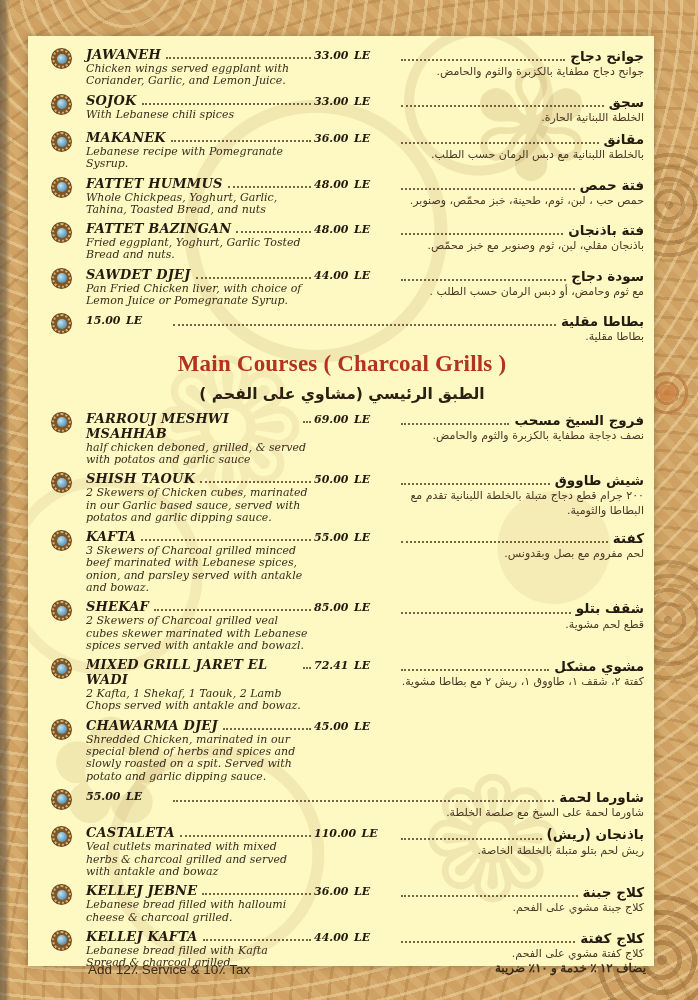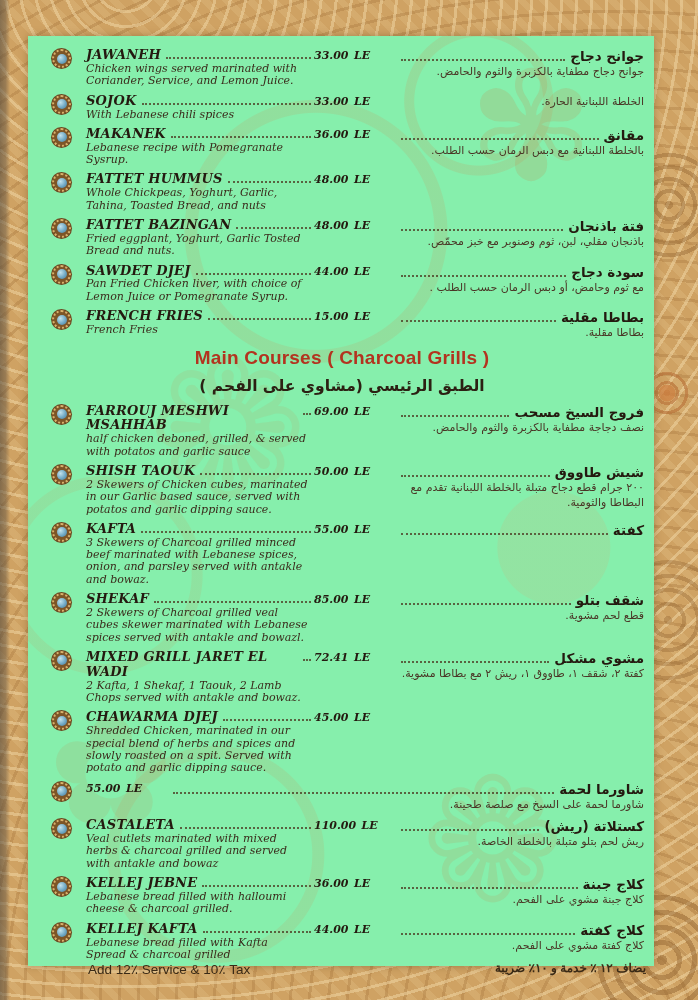--- a/index.html
+++ b/index.html
@@ -22,21 +22,21 @@
     background:repeating-radial-gradient(circle, rgba(150,104,52,.45) 0 4px, transparent 4px 12px)}
   .band-o2{right:-30px;top:560px;width:120px;height:120px;
     background:repeating-radial-gradient(circle, rgba(150,104,52,.40) 0 4px, transparent 4px 14px)}
   .band-o3{right:-34px;bottom:-30px;width:140px;height:140px;
     background:repeating-radial-gradient(circle, rgba(150,104,52,.50) 0 5px, transparent 5px 15px)}
   .band-o4{right:8px;top:370px;width:46px;height:46px;
     background:radial-gradient(circle, rgba(205,128,66,.75) 0 8px, rgba(205,128,66,0) 9px),
                repeating-radial-gradient(circle, rgba(184,112,56,.6) 0 3px, transparent 3px 9px)}
   
   .sheet{position:absolute;left:28px;top:36px;right:44px;bottom:34px;z-index:2;
-    background:#86efac;box-shadow:0 0 8px rgba(92,62,24,.4);
+    background:#fef9c3;box-shadow:0 0 8px rgba(92,62,24,.4);
     padding:12px 10px 6px 12px;box-sizing:border-box;overflow:hidden}
   .watermarks{position:absolute;inset:0;pointer-events:none;z-index:0;
     background-image:
       radial-gradient(circle at 46% 21%, transparent 118px, rgba(189,160,100,.20) 119px 131px, transparent 132px),
       radial-gradient(circle at 72% 7%,  transparent 64px,  rgba(189,160,100,.22) 65px 74px,  transparent 75px),
       radial-gradient(circle at 12% 58%, transparent 88px,  rgba(189,160,100,.16) 89px 99px,  transparent 100px),
       radial-gradient(circle at 84% 55%, rgba(205,176,118,.18) 0 56px, transparent 57px),
       radial-gradient(circle at 30% 88%, transparent 96px,  rgba(189,160,100,.18) 97px 108px, transparent 109px)}
   .flourish{position:absolute;color:rgba(185,154,94,.24);z-index:0;pointer-events:none;
     font-family:"DejaVu Sans",sans-serif;line-height:1}
@@ -61,21 +61,21 @@
   .col-price{width:84px;flex:0 0 84px;font-style:italic;font-size:11px;font-weight:bold;
     color:#241a10;white-space:nowrap;padding-top:1px}
   .col-ar{flex:1;min-width:0}
   .ar-line{display:flex;direction:rtl;align-items:flex-end;
     font-family:"DejaVu Sans",sans-serif;font-weight:bold;font-size:13.5px;color:#241a10;line-height:1.2}
   .ar-line .dots{margin:0 5px 3px 3px}
   .desc-ar{direction:rtl;text-align:right;font-family:"DejaVu Sans",sans-serif;
     font-size:11px;line-height:1.3;color:#4a3626;padding-top:1px}
   
   .section-header{text-align:center;margin:3px 0 9px}
-  .section-header .en{font-family:Liberation Sans, sans-serif;font-size:19px;
+  .section-header .en{font-family:Liberation Serif, serif;font-size:23px;
     font-weight:bold;color:#b3331f;letter-spacing:.2px}
   .section-header .ar{font-family:"DejaVu Sans",sans-serif;font-size:15.5px;
     font-weight:bold;color:#2c2013;margin-top:8px}
   
   .footer{position:absolute;left:88px;right:52px;bottom:23px;z-index:3;
     display:flex;justify-content:space-between;align-items:flex-start;
     font-family:Liberation Sans, sans-serif;color:#3a2a16}
   .footer .left{font-size:13.5px;font-weight:500}
   .footer .right{font-size:12px;font-weight:bold;direction:rtl}
 </style>
@@ -101,21 +101,21 @@
     <div class="col-icon">
       <div class="badge">
         <div class="badge-core"></div>
       </div>
     </div>
     <div class="col-en">
       <div class="name-line">
         <span>JAWANEH</span>
         <span class="dots"></span>
       </div>
-      <div class="desc-en">Chicken wings served marinated with Coriander, Service, and Lemon Juice.</div>
+      <div class="desc-en">Chicken wings served eggplant with Coriander, Garlic, and Lemon Juice.</div>
     </div>
     <div class="col-price">33.00 LE</div>
     <div class="col-ar">
       <div class="ar-line">
         <span>جوانح دجاج</span>
         <span class="dots"></span>
       </div>
       <div class="desc-ar">جوانح دجاج مطفاية بالكزبرة والثوم والحامض.</div>
     </div>
   </div>
@@ -128,20 +128,24 @@
     </div>
     <div class="col-en">
       <div class="name-line">
         <span>SOJOK</span>
         <span class="dots"></span>
       </div>
       <div class="desc-en">With Lebanese chili spices</div>
     </div>
     <div class="col-price">33.00 LE</div>
     <div class="col-ar">
+      <div class="ar-line">
+        <span>سجق</span>
+        <span class="dots"></span>
+      </div>
       <div class="desc-ar">الخلطة اللبنانية الحارة.</div>
     </div>
   </div>
 
   <div class="row">
     <div class="col-icon">
       <div class="badge">
         <div class="badge-core"></div>
       </div>
     </div>
@@ -169,20 +173,27 @@
       </div>
     </div>
     <div class="col-en">
       <div class="name-line">
         <span>FATTET HUMMUS</span>
         <span class="dots"></span>
       </div>
       <div class="desc-en">Whole Chickpeas, Yoghurt, Garlic, Tahina, Toasted Bread, and nuts</div>
     </div>
     <div class="col-price">48.00 LE</div>
+    <div class="col-ar">
+      <div class="ar-line">
+        <span>فتة حمص</span>
+        <span class="dots"></span>
+      </div>
+      <div class="desc-ar">حمص حب ، لبن، ثوم، طحينة، خبز محمّص، وصنوبر.</div>
+    </div>
   </div>
 
   <div class="row">
     <div class="col-icon">
       <div class="badge">
         <div class="badge-core"></div>
       </div>
     </div>
     <div class="col-en">
       <div class="name-line">
@@ -222,27 +233,20 @@
       </div>
       <div class="desc-ar">مع ثوم وحامض، أو دبس الرمان حسب الطلب .</div>
     </div>
   </div>
 
   <div class="row">
     <div class="col-icon">
       <div class="badge">
         <div class="badge-core"></div>
       </div>
-    </div>
-    <div class="col-en">
-      <div class="name-line">
-        <span>FRENCH FRIES</span>
-        <span class="dots"></span>
-      </div>
-      <div class="desc-en">French Fries</div>
     </div>
     <div class="col-price">15.00 LE</div>
     <div class="col-ar">
       <div class="ar-line">
         <span>بطاطا مقلية</span>
         <span class="dots"></span>
       </div>
       <div class="desc-ar">بطاطا مقلية.</div>
     </div>
   </div>
@@ -312,20 +316,21 @@
         <span class="dots"></span>
       </div>
       <div class="desc-en">3 Skewers of Charcoal grilled minced beef marinated with Lebanese spices, onion, and parsley served with antakle and bowaz.</div>
     </div>
     <div class="col-price">55.00 LE</div>
     <div class="col-ar">
       <div class="ar-line">
         <span>كفتة</span>
         <span class="dots"></span>
       </div>
+      <div class="desc-ar">لحم مفروم مع بصل وبقدونس.</div>
     </div>
   </div>
 
   <div class="row">
     <div class="col-icon">
       <div class="badge">
         <div class="badge-core"></div>
       </div>
     </div>
     <div class="col-en">
@@ -389,41 +394,41 @@
       <div class="badge">
         <div class="badge-core"></div>
       </div>
     </div>
     <div class="col-price">55.00 LE</div>
     <div class="col-ar">
       <div class="ar-line">
         <span>شاورما لحمة</span>
         <span class="dots"></span>
       </div>
-      <div class="desc-ar">شاورما لحمة على السيخ مع صلصة طحينة.</div>
+      <div class="desc-ar">شاورما لحمة على السيخ مع صلصة الخلطة.</div>
     </div>
   </div>
 
   <div class="row">
     <div class="col-icon">
       <div class="badge">
         <div class="badge-core"></div>
       </div>
     </div>
     <div class="col-en">
       <div class="name-line">
         <span>CASTALETA</span>
         <span class="dots"></span>
       </div>
       <div class="desc-en">Veal cutlets marinated with mixed herbs &amp; charcoal grilled and  served with antakle and bowaz</div>
     </div>
     <div class="col-price">110.00 LE</div>
     <div class="col-ar">
       <div class="ar-line">
-        <span>كستلاتة (ريش)</span>
+        <span>باذنجان (ريش)</span>
         <span class="dots"></span>
       </div>
       <div class="desc-ar">ريش لحم بتلو متبلة بالخلطة الخاصة.</div>
     </div>
   </div>
 
   <div class="row">
     <div class="col-icon">
       <div class="badge">
         <div class="badge-core"></div>

